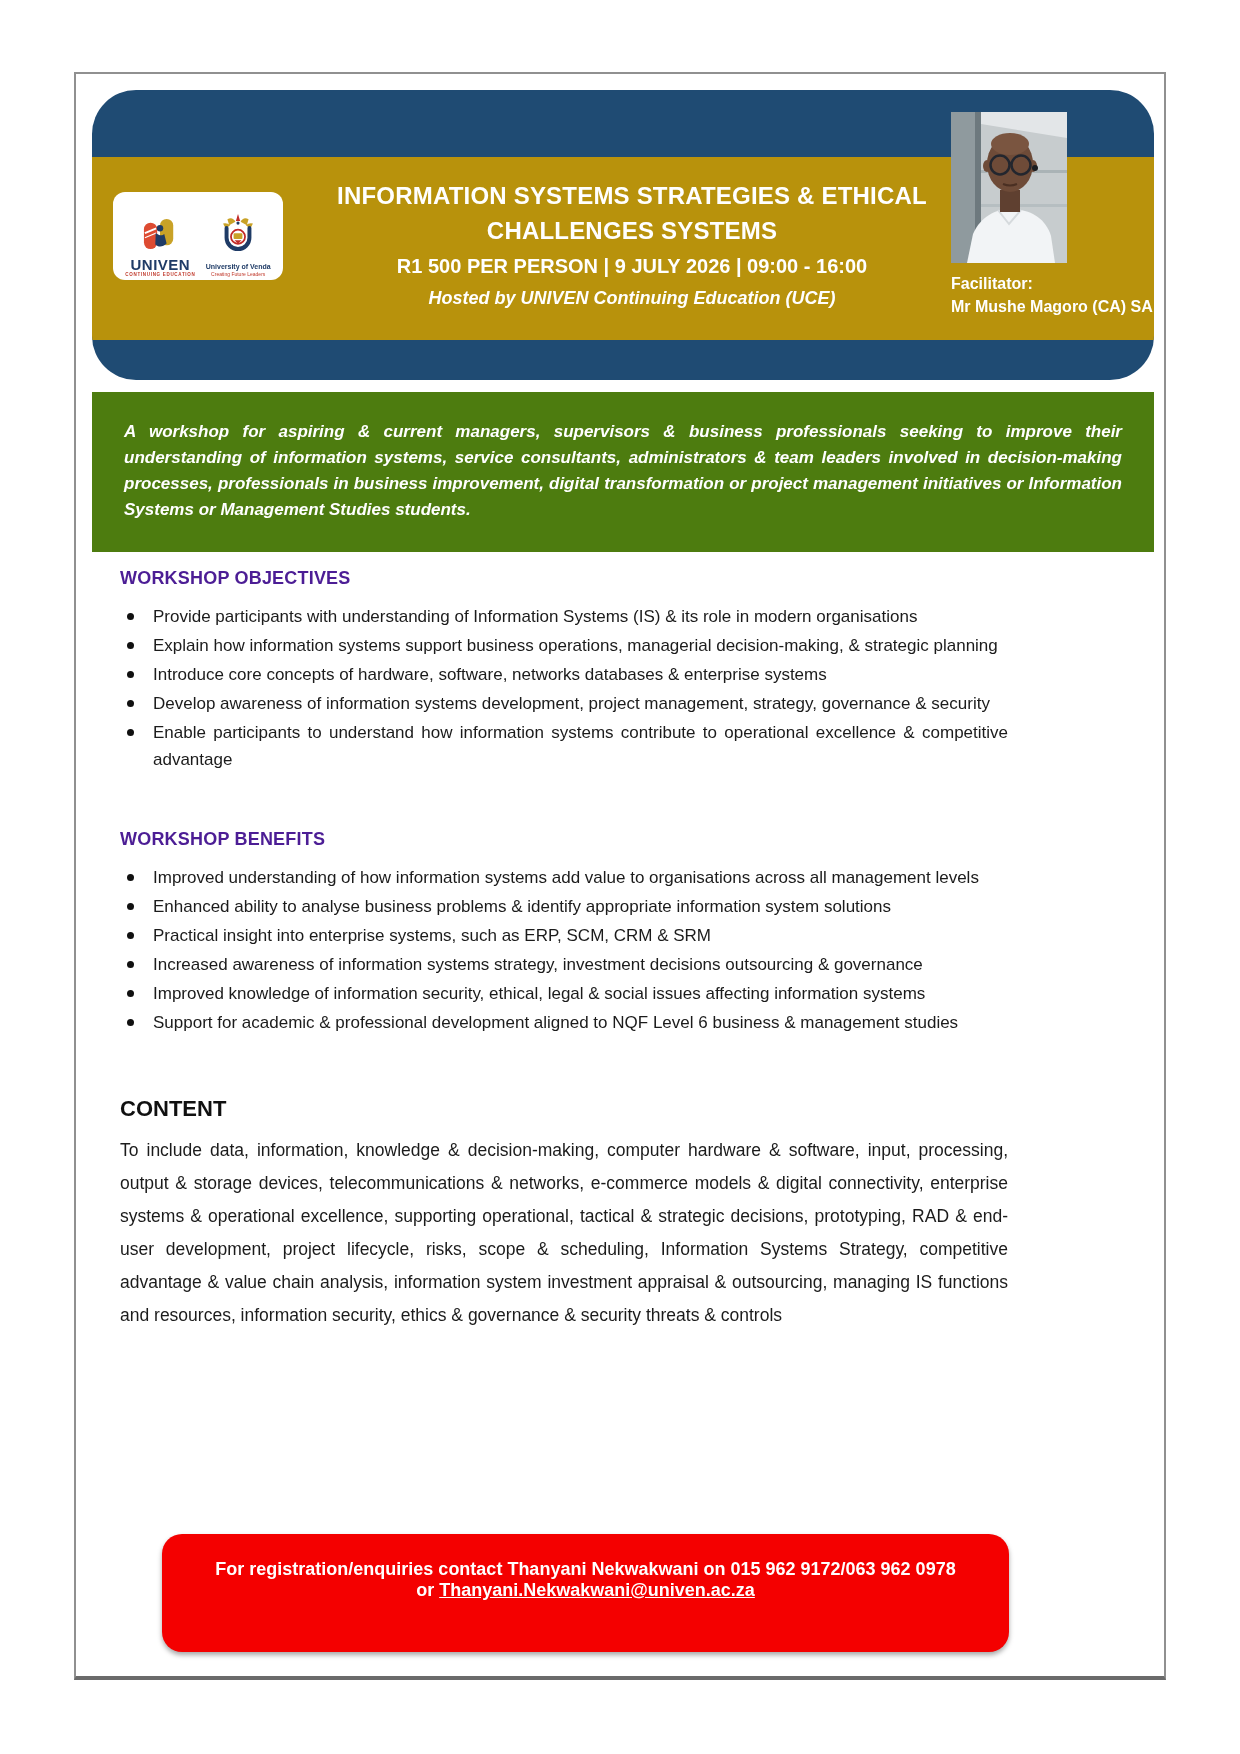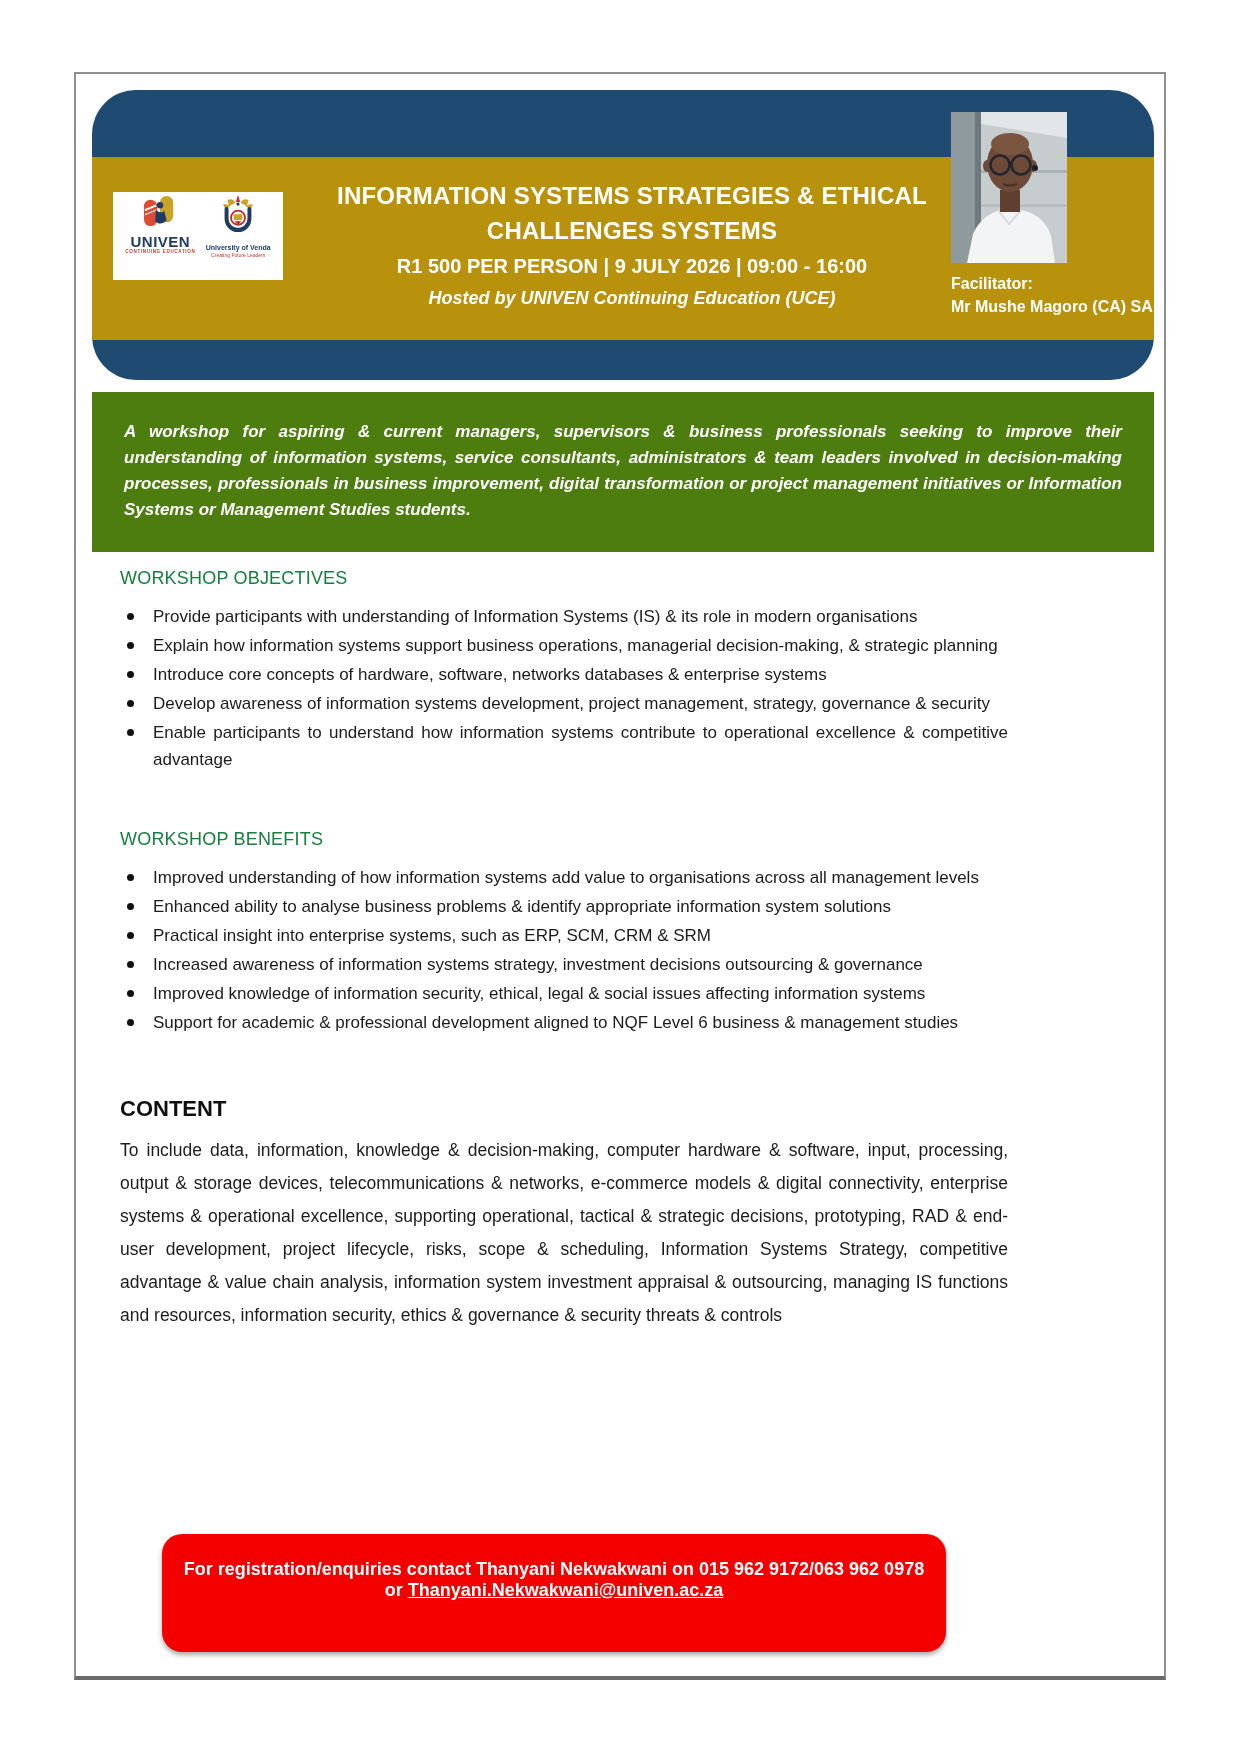--- a/index.html
+++ b/index.html
@@ -12,57 +12,57 @@
     border:2px solid #909090; border-bottom:4px solid #6b6b6b; background:#fff;
   }
   
   .header {
     position:absolute; left:92px; top:90px; width:1062px; height:290px;
     background:#1F4B73; border-radius:44px; overflow:hidden;
   }
   .gold-band { position:absolute; left:0; top:67px; width:100%; height:183px; background:#B8920C; }
   .logo-box {
     position:absolute; left:21px; top:102px; width:166px; height:84px; background:#ffffff;
-    display:flex; align-items:flex-start; justify-content:space-evenly; padding:2px 2px;
+    display:flex; align-items:flex-end; justify-content:space-evenly; padding:2px 2px;border-radius:12px;
   }
   .logo-unit { display:flex; flex-direction:column; align-items:center; }
   .univen-word { color:#1F3B66; font-weight:bold; font-size:15px; letter-spacing:0.5px; line-height:15px; margin-top:2px; }
   .univen-sub  { color:#C0392B; font-weight:bold; font-size:4.5px; letter-spacing:0.7px; line-height:6px; }
   .venda-name  { color:#1F3B66; font-weight:bold; font-size:7px; line-height:8px; margin-top:2px; }
   .venda-tag   { color:#C0392B; font-size:5px; line-height:7px; }
   .title-block { position:absolute; left:212px; top:88px; width:656px; text-align:center; color:#ffffff; }
   .title-line { font-size:24px; font-weight:bold; line-height:35px; letter-spacing:0.2px; }
   .price-line { font-size:20px; font-weight:bold; margin-top:7px; }
   .hosted-line { font-size:18px; font-weight:bold; font-style:italic; margin-top:10px; }
   .photo { position:absolute; left:859px; top:22px; width:116px; height:151px; }
   .facilitator { position:absolute; left:859px; top:182px; color:#ffffff; font-weight:bold; font-size:16px; line-height:23px; }
   
   .intro-box {
     position:absolute; left:92px; top:392px; width:1062px; min-height:160px; box-sizing:border-box;
     background:#4d7c0f; padding:27px 32px; color:#ffffff; font-weight:bold; font-style:italic;
     font-size:17px; line-height:26px; text-align:justify;
   }
   
   .body-col { position:absolute; left:120px; top:568px; width:888px; color:#1b1b1b; }
-  .sec-heading { font-size:18px; font-weight:normal; color:#15803d; letter-spacing:0.2px; }
+  .sec-heading { font-size:18px; font-weight:bold; color:#4c1d95; letter-spacing:0.2px; }
   .benefits-heading { margin-top:56px; }
   ul.bullets { list-style:none; margin:14px 0 0 0; padding:0; }
   ul.bullets li {
     position:relative; padding-left:33px; font-size:17px; line-height:27px;
     text-align:justify; margin-bottom:2px;
   }
   ul.bullets li::before {
     content:""; position:absolute; left:7px; top:10px; width:7px; height:7px;
     border-radius:50%; background:#101010;
   }
   .content-heading { font-size:22px; font-weight:bold; margin-top:60px; color:#101010; }
   .content-para { margin-top:12px; font-size:17.5px; line-height:33px; text-align:justify; }
   
   .contact-box {
-    position:absolute; left:162px; top:1534px; width:784px; height:118px; box-sizing:border-box;
+    position:absolute; left:162px; top:1534px; width:847px; height:118px; box-sizing:border-box;
     background:#F40000; border-radius:20px; box-shadow:0 3px 5px rgba(0,0,0,0.35);
     color:#ffffff; text-align:center; padding-top:25px;
   }
   .contact-line1 { font-size:18px; font-weight:bold; }
   .contact-line2 { font-size:18px; font-weight:bold; }
   .contact-line2 a { color:#ffffff; text-decoration:underline; }
 </style>
 </head>
 <body>
 

